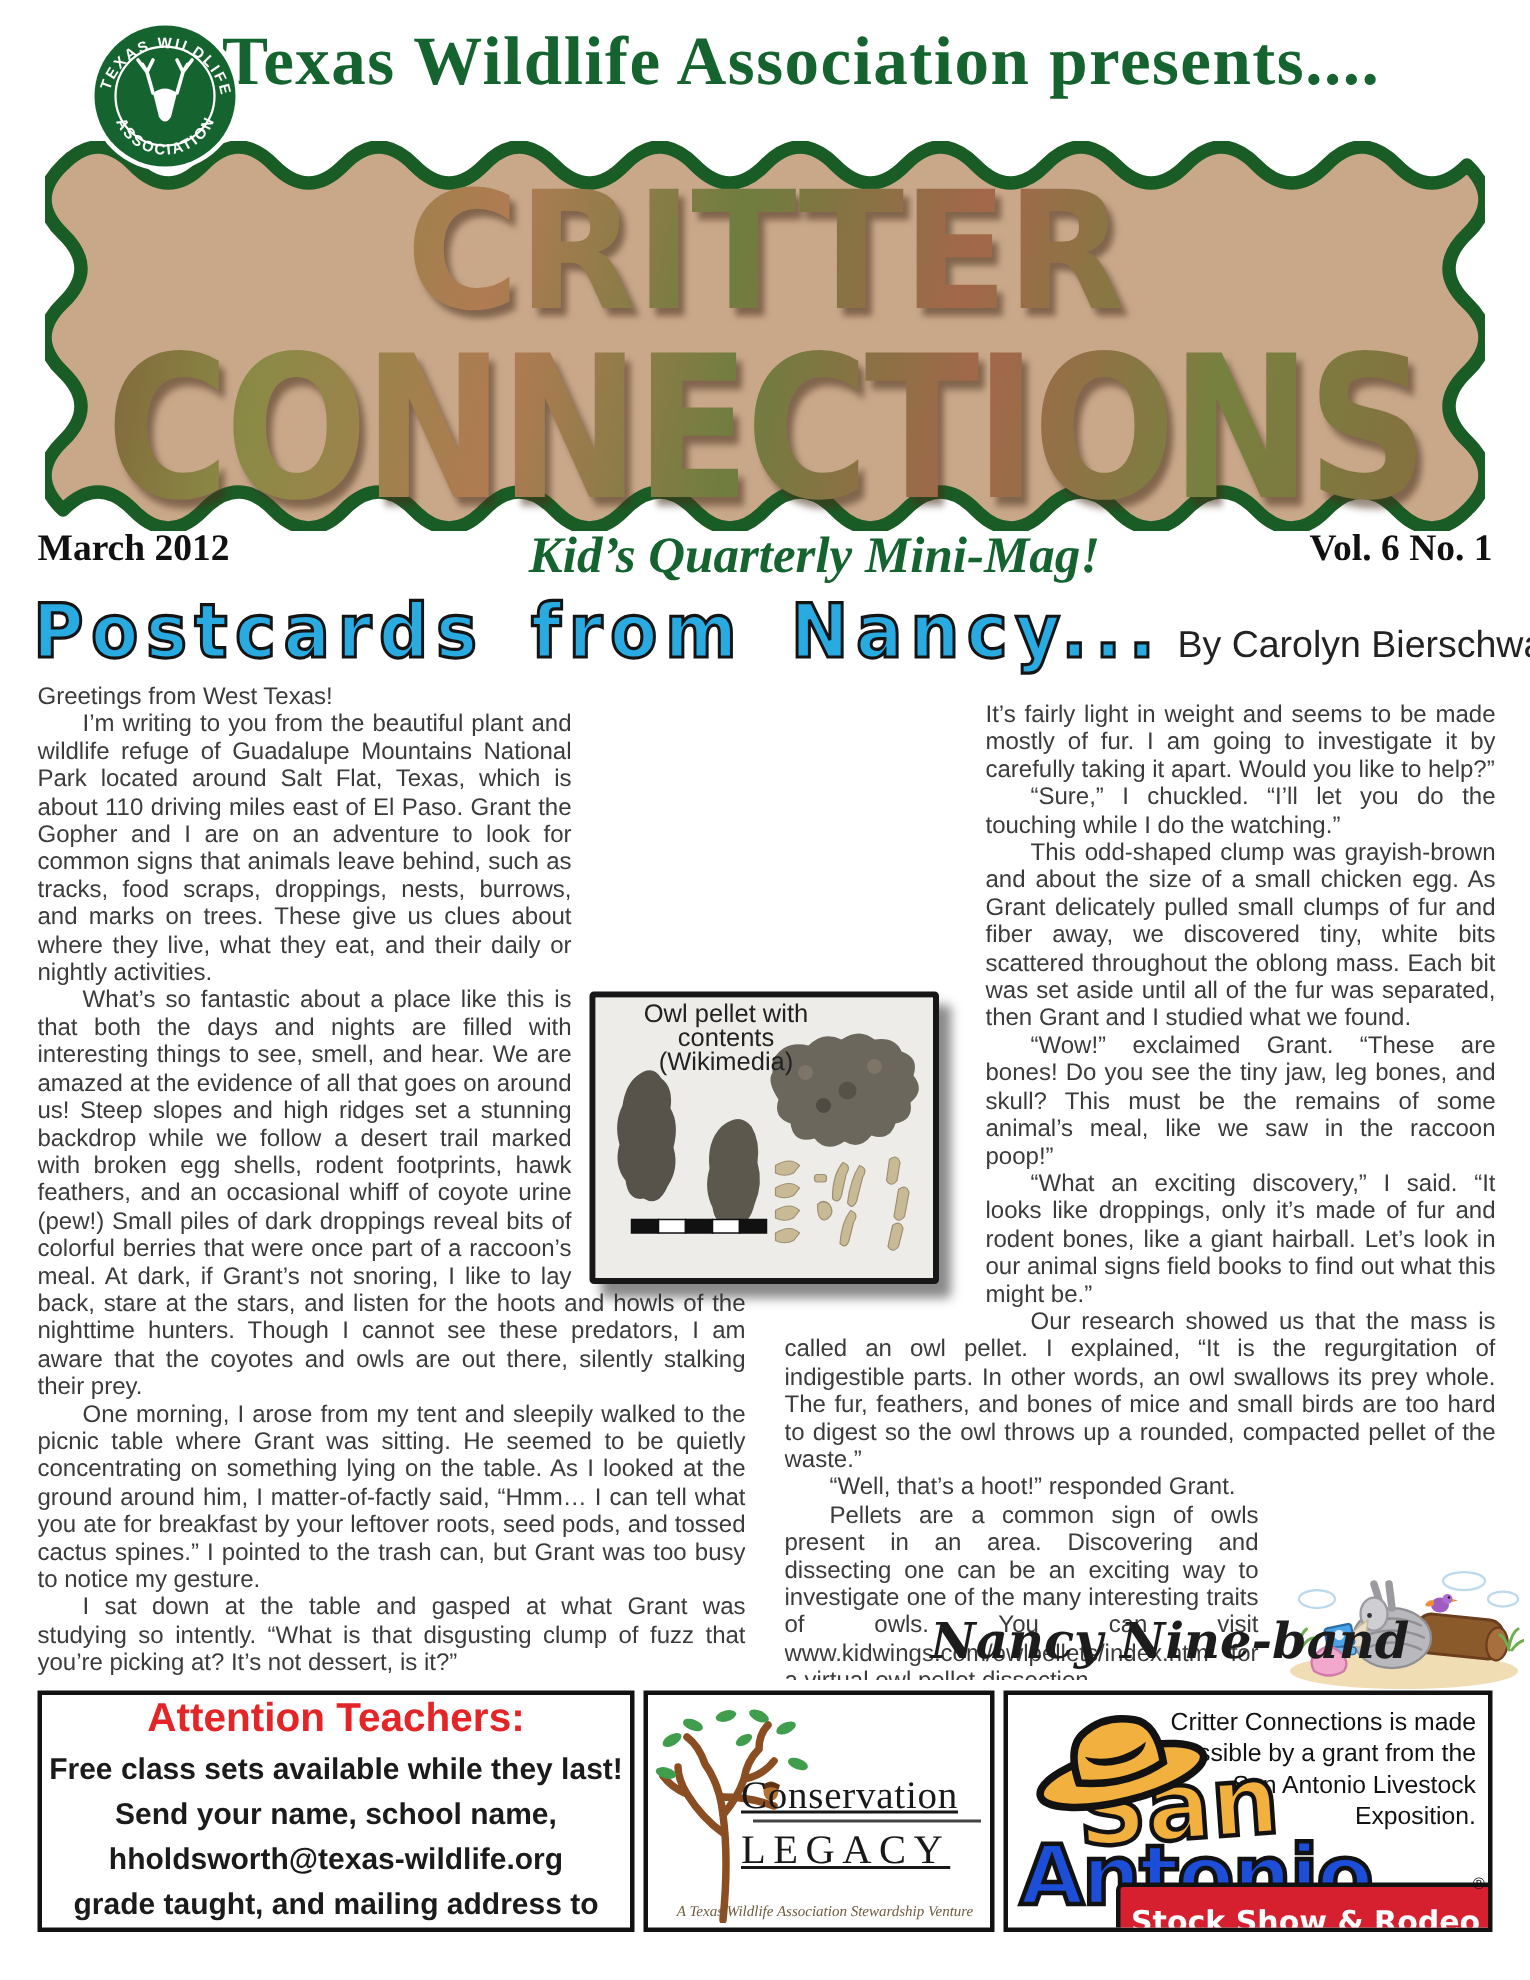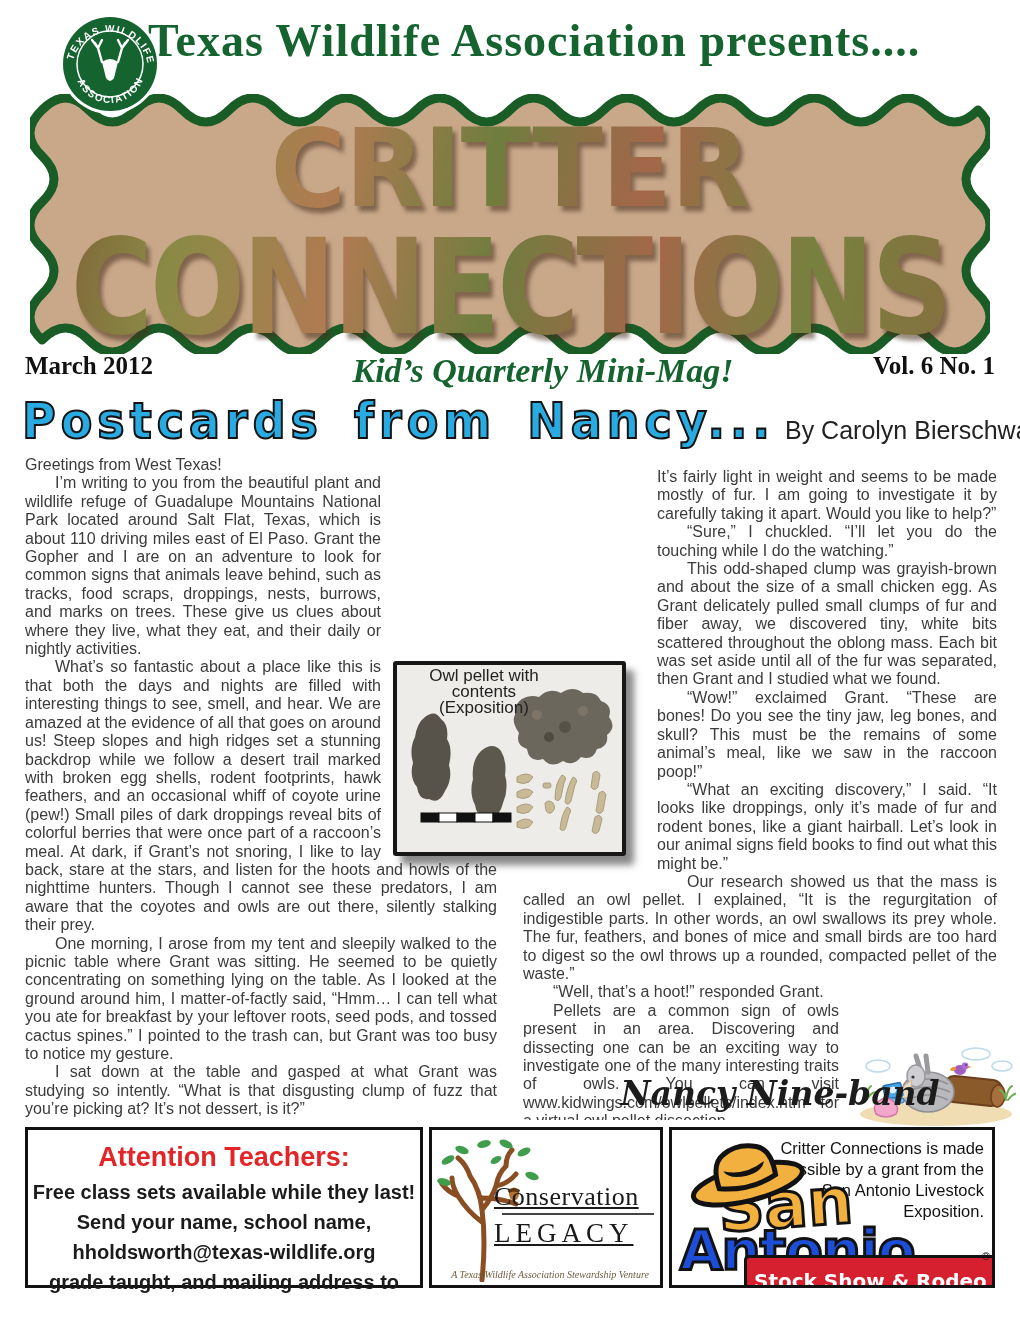--- a/index.html
+++ b/index.html
@@ -57,21 +57,21 @@
 
   
   .signature{position:absolute;left:600px;top:1074px;width:360px;text-align:center;
     font-family:"DejaVu Serif",serif;font-style:italic;font-weight:bold;
     font-size:33px;color:#1c1c1c;z-index:4;}
   .armadillo{position:absolute;left:856px;top:1036px;width:160px;height:90px;z-index:3;}
 
   
   .footer{position:absolute;left:25px;top:1127px;width:970px;height:161px;display:flex;}
   .fbox{box-sizing:border-box;border:3px solid #121212;background:#fff;position:relative;}
-  .box-teachers{width:398px;text-align:center;padding-top:12px;}
+  .box-teachers{width:398px;text-align:center;}
   .teachers-title{font-size:27px;font-weight:bold;color:#e42528;margin-bottom:4px;}
   .teachers-line{font-size:20px;font-weight:bold;color:#1b1b1b;line-height:30px;}
   .box-legacy{width:234px;margin-left:6px;}
   .legacy-text{position:absolute;left:62px;top:52px;width:168px;text-align:left;
     font-family:"Liberation Serif",serif;color:#191919;text-decoration:underline;}
   .legacy-top{font-size:26px;letter-spacing:.5px;}
   .legacy-wire{border-top:2px solid #444;margin:1px 8px;position:relative;height:2px;}
   .legacy-bottom{font-size:27px;letter-spacing:5px;}
   .legacy-tagline{position:absolute;left:4px;bottom:5px;width:100%;text-align:center;
     font-family:"Liberation Serif",serif;font-style:italic;font-size:10px;color:#6e5b3f;}
@@ -189,21 +189,21 @@
       <g stroke="#111" stroke-width="1">
         <rect x="24" y="148" width="18" height="9" fill="#111"></rect>
         <rect x="42" y="148" width="18" height="9" fill="#fff"></rect>
         <rect x="60" y="148" width="18" height="9" fill="#111"></rect>
         <rect x="78" y="148" width="18" height="9" fill="#fff"></rect>
         <rect x="96" y="148" width="18" height="9" fill="#111"></rect>
       </g>
     </svg>
     <div class="pellet-caption">
       <div>Owl pellet with contents</div>
-      <div>(Exposition)</div>
+      <div>(Wikimedia)</div>
     </div>
   </div>
 
   <div class="signature">Nancy Nine-band</div>
   <svg class="armadillo" viewBox="0 0 160 90">
     <g fill="#ffffff" stroke="#bcd9ee" stroke-width="1.5">
       <ellipse cx="22" cy="30" rx="12" ry="6"></ellipse>
         <ellipse cx="120" cy="18" rx="14" ry="6"></ellipse>
       <ellipse cx="146" cy="30" rx="10" ry="5"></ellipse>
     </g>

